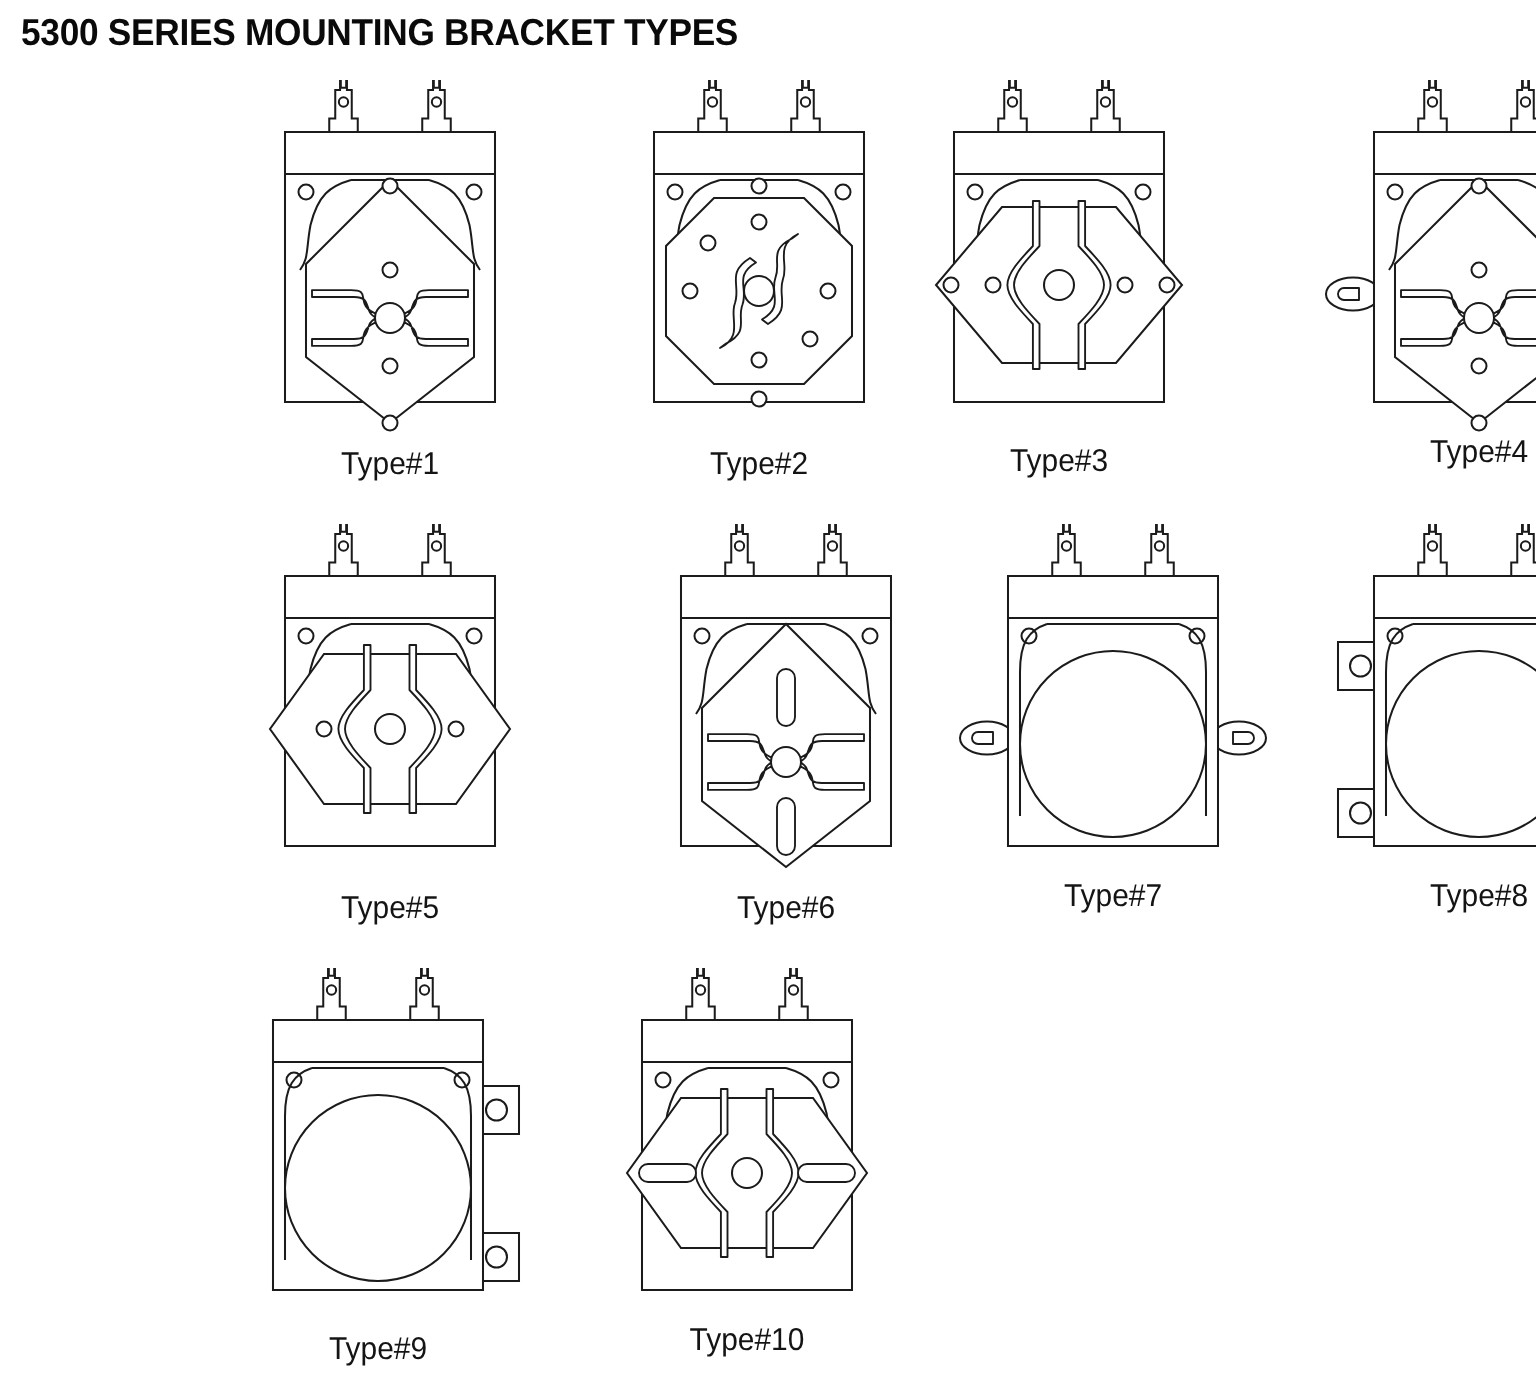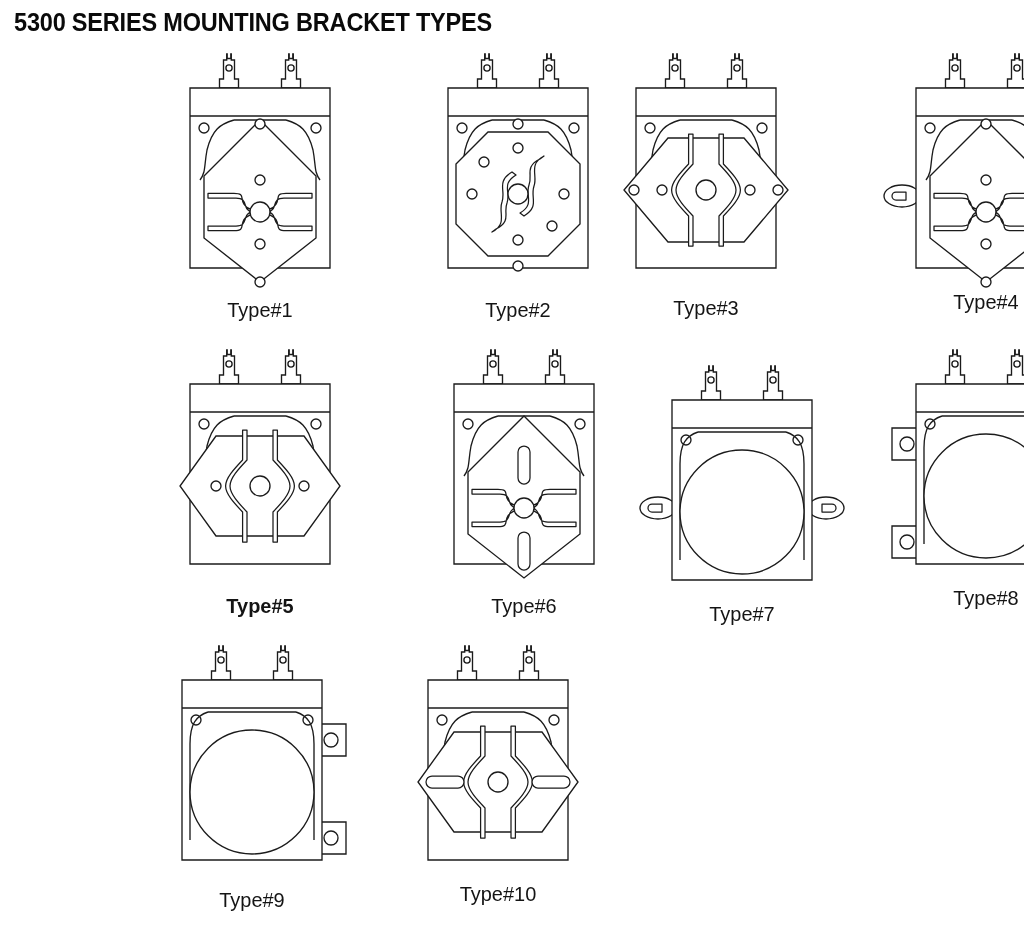--- a/index.html
+++ b/index.html
@@ -104,21 +104,21 @@
         <path d="M 76 152 L 104 152 C 112 152 112 155.24 114 161 C 117 170 139 170 142 161 C 144 155.24 144 152 152 152 L 180 152 L 180 147.4 L 154 147.4 C 144 147.4 147 151 145 156.4 C 141 167.4 115 167.4 111 156.4 C 109 151 112 147.4 102 147.4 L 76 147.4 Z" class="slot"></path>
         <path d="M 76 180 L 104 180 C 112 180 112 176.76 114 171 C 117 162 139 162 142 171 C 144 176.76 144 180 152 180 L 180 180 L 180 184.6 L 154 184.6 C 144 184.6 147 181 145 175.6 C 141 164.6 115 164.6 111 175.6 C 109 181 112 184.6 102 184.6 L 76 184.6 Z" class="slot"></path>
         <circle cx="128" cy="166" r="10" class="ln fillwhite"></circle>
         <circle cx="128" cy="134" r="5" class="ln fillwhite"></circle>
         <circle cx="128" cy="198" r="5" class="ln fillwhite"></circle>
         <circle cx="128" cy="78" r="5" class="ln fillwhite"></circle>
         <circle cx="128" cy="236" r="5" class="ln fillwhite"></circle>
       </svg>
       <div class="bracket-label" style="top: 252px;">Type#1</div>
     </div>
-    <div class="bracket-cell" style="left: 370px; top: 0px;">
+    <div class="bracket-cell" style="left: 358px; top: 0px;">
       <svg viewBox="0 0 256 250" width="256" height="250" class="bracket-figure">
         <path d="M 91.5 14 L 91.5 33 L 87.5 33 L 87.5 42 L 106.5 42 L 106.5 33 L 102.5 33 L 102.5 14 L 99.3 14 L 99.3 8 L 98.8 8 L 98.8 12.5 L 95.2 12.5 L 95.2 8 L 94.7 8 L 94.7 14 Z" class="ln fillwhite"></path>
         <circle cx="97" cy="22" r="3.1" class="ln fillwhite"></circle>
         <path d="M 153.5 14 L 153.5 33 L 149.5 33 L 149.5 42 L 168.5 42 L 168.5 33 L 164.5 33 L 164.5 14 L 161.3 14 L 161.3 8 L 160.8 8 L 160.8 12.5 L 157.2 12.5 L 157.2 8 L 156.7 8 L 156.7 14 Z" class="ln fillwhite"></path>
         <circle cx="159" cy="22" r="3.1" class="ln fillwhite"></circle>
         <rect x="58" y="42" width="140" height="180" class="ln fillwhite"></rect>
         <line x1="58" y1="70" x2="198" y2="70" class="ln"></line>
         <circle cx="72" cy="82" r="5" class="ln fillwhite"></circle>
         <circle cx="184" cy="82" r="5" class="ln fillwhite"></circle>
         <path d="M 102 74 C 88 78 80 84 75 104 C 72 120 74 126 68 134" class="ln"></path>
@@ -188,21 +188,21 @@
         <path d="M 76 152 L 104 152 C 112 152 112 155.24 114 161 C 117 170 139 170 142 161 C 144 155.24 144 152 152 152 L 180 152 L 180 147.4 L 154 147.4 C 144 147.4 147 151 145 156.4 C 141 167.4 115 167.4 111 156.4 C 109 151 112 147.4 102 147.4 L 76 147.4 Z" class="slot"></path>
         <path d="M 76 180 L 104 180 C 112 180 112 176.76 114 171 C 117 162 139 162 142 171 C 144 176.76 144 180 152 180 L 180 180 L 180 184.6 L 154 184.6 C 144 184.6 147 181 145 175.6 C 141 164.6 115 164.6 111 175.6 C 109 181 112 184.6 102 184.6 L 76 184.6 Z" class="slot"></path>
         <circle cx="128" cy="166" r="10" class="ln fillwhite"></circle>
         <circle cx="128" cy="134" r="5" class="ln fillwhite"></circle>
         <circle cx="128" cy="198" r="5" class="ln fillwhite"></circle>
         <circle cx="128" cy="78" r="5" class="ln fillwhite"></circle>
         <circle cx="128" cy="236" r="5" class="ln fillwhite"></circle>
       </svg>
       <div class="bracket-label" style="top: 244px;">Type#4</div>
     </div>
-    <div class="bracket-cell" style="left: 112px; top: 296px; font-weight: bold;">
+    <div class="bracket-cell" style="left: 112px; top: 296px;">
       <svg viewBox="0 0 256 250" width="256" height="250" class="bracket-figure">
         <path d="M 91.5 14 L 91.5 33 L 87.5 33 L 87.5 42 L 106.5 42 L 106.5 33 L 102.5 33 L 102.5 14 L 99.3 14 L 99.3 8 L 98.8 8 L 98.8 12.5 L 95.2 12.5 L 95.2 8 L 94.7 8 L 94.7 14 Z" class="ln fillwhite"></path>
         <circle cx="97" cy="22" r="3.1" class="ln fillwhite"></circle>
         <path d="M 153.5 14 L 153.5 33 L 149.5 33 L 149.5 42 L 168.5 42 L 168.5 33 L 164.5 33 L 164.5 14 L 161.3 14 L 161.3 8 L 160.8 8 L 160.8 12.5 L 157.2 12.5 L 157.2 8 L 156.7 8 L 156.7 14 Z" class="ln fillwhite"></path>
         <circle cx="159" cy="22" r="3.1" class="ln fillwhite"></circle>
         <rect x="58" y="42" width="140" height="180" class="ln fillwhite"></rect>
         <line x1="58" y1="70" x2="198" y2="70" class="ln"></line>
         <circle cx="72" cy="82" r="5" class="ln fillwhite"></circle>
         <circle cx="184" cy="82" r="5" class="ln fillwhite"></circle>
         <path d="M 102 74 C 88 78 80 84 75 104 C 72 120 74 126 68 134" class="ln"></path>
@@ -232,21 +232,21 @@
         <line x1="102" y1="74" x2="154" y2="74" class="ln"></line>
         <path d="M 128 74 L 184 130 L 184 192 L 128 236 L 72 192 L 72 130 Z" class="ln fillwhite"></path>
         <path d="M 76 152 L 104 152 C 112 152 112 155.24 114 161 C 117 170 139 170 142 161 C 144 155.24 144 152 152 152 L 180 152 L 180 147.4 L 154 147.4 C 144 147.4 147 151 145 156.4 C 141 167.4 115 167.4 111 156.4 C 109 151 112 147.4 102 147.4 L 76 147.4 Z" class="slot"></path>
         <path d="M 76 180 L 104 180 C 112 180 112 176.76 114 171 C 117 162 139 162 142 171 C 144 176.76 144 180 152 180 L 180 180 L 180 184.6 L 154 184.6 C 144 184.6 147 181 145 175.6 C 141 164.6 115 164.6 111 175.6 C 109 181 112 184.6 102 184.6 L 76 184.6 Z" class="slot"></path>
         <circle cx="128" cy="166" r="10" class="ln fillwhite"></circle>
         <rect x="122" y="104" width="12" height="38" rx="6" class="slot"></rect>
         <rect x="122" y="190" width="12" height="38" rx="6" class="slot"></rect>
       </svg>
       <div class="bracket-label" style="top: 252px;">Type#6</div>
     </div>
-    <div class="bracket-cell" style="left: 594px; top: 312px;">
+    <div class="bracket-cell" style="left: 594px; top: 296px;">
       <svg viewBox="0 0 256 250" width="256" height="250" class="bracket-figure">
         <g>
           <ellipse cx="44" cy="150" rx="18" ry="11" class="ln fillwhite"></ellipse>
           <path d="M 48 146 L 38 146 A 4 4 0 0 0 38 154 L 48 154 Z" class="slot"></path>
         </g>
         <g>
           <ellipse cx="212" cy="150" rx="18" ry="11" class="ln fillwhite"></ellipse>
           <path d="M 208 146 L 218 146 A 4 4 0 0 1 218 154 L 208 154 Z" class="slot"></path>
         </g>
         <path d="M 91.5 14 L 91.5 33 L 87.5 33 L 87.5 42 L 106.5 42 L 106.5 33 L 102.5 33 L 102.5 14 L 99.3 14 L 99.3 8 L 98.8 8 L 98.8 12.5 L 95.2 12.5 L 95.2 8 L 94.7 8 L 94.7 14 Z" class="ln fillwhite"></path>

